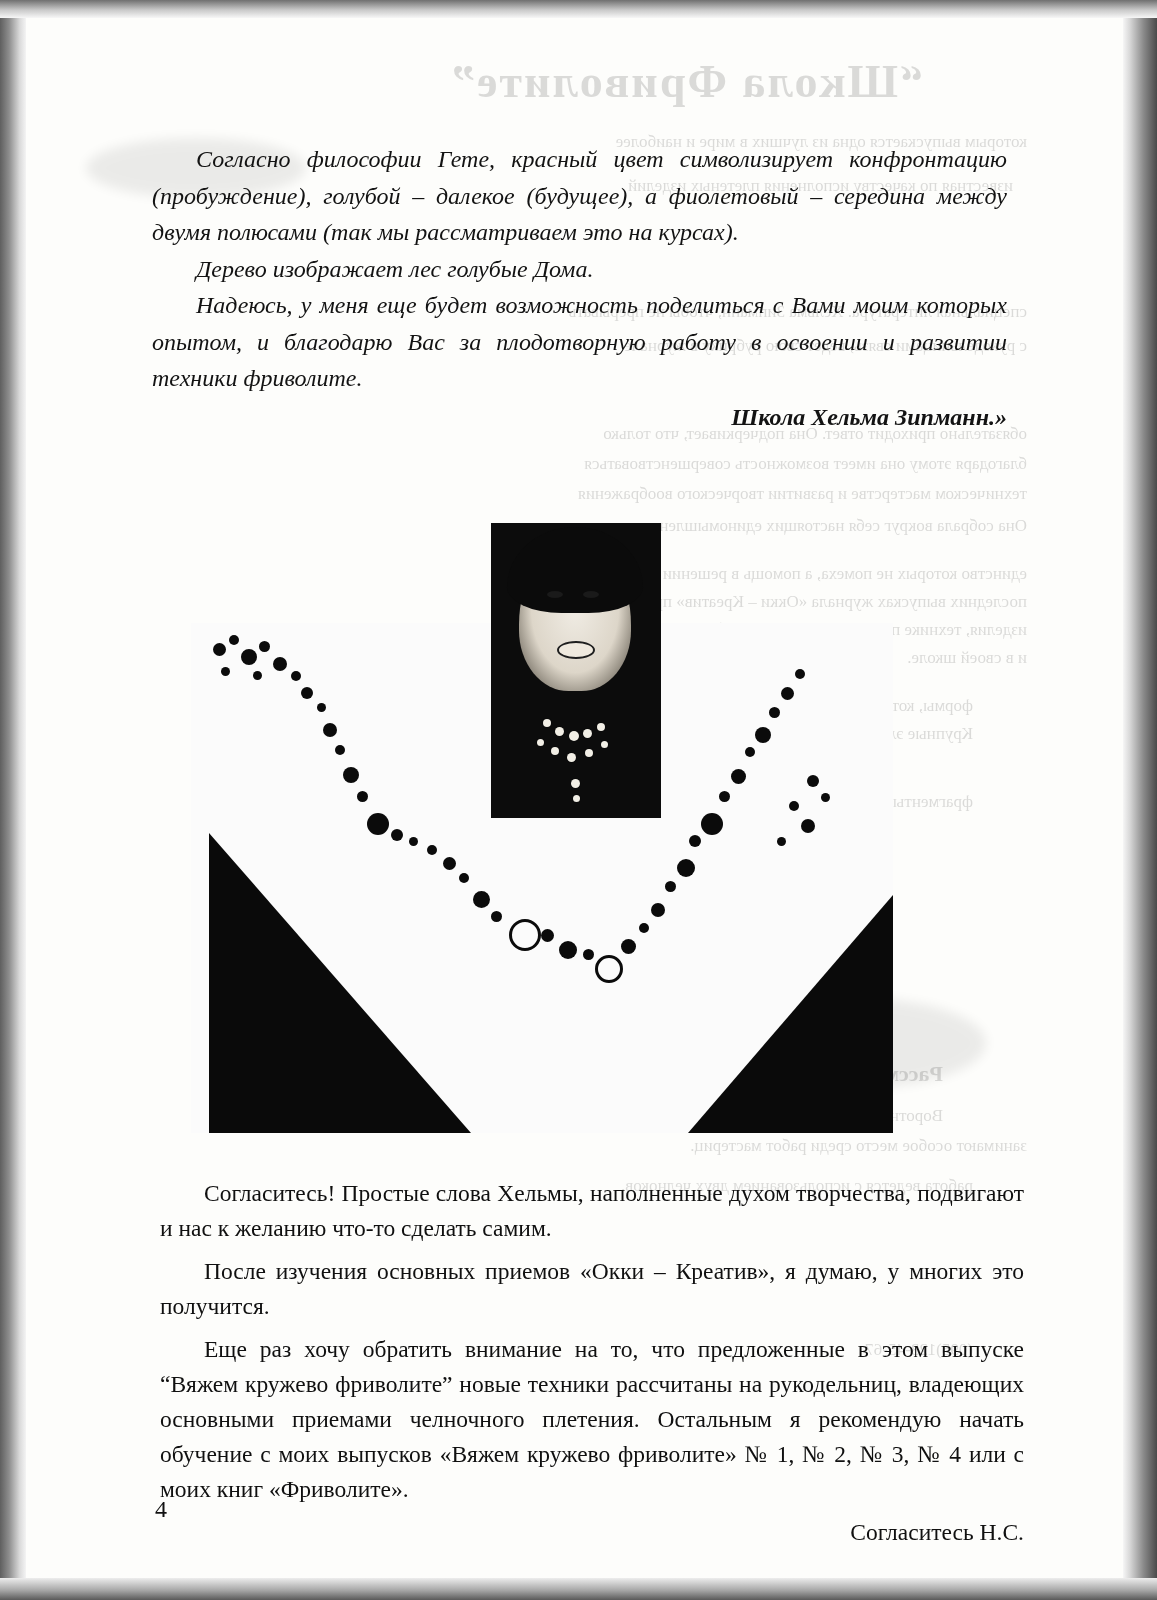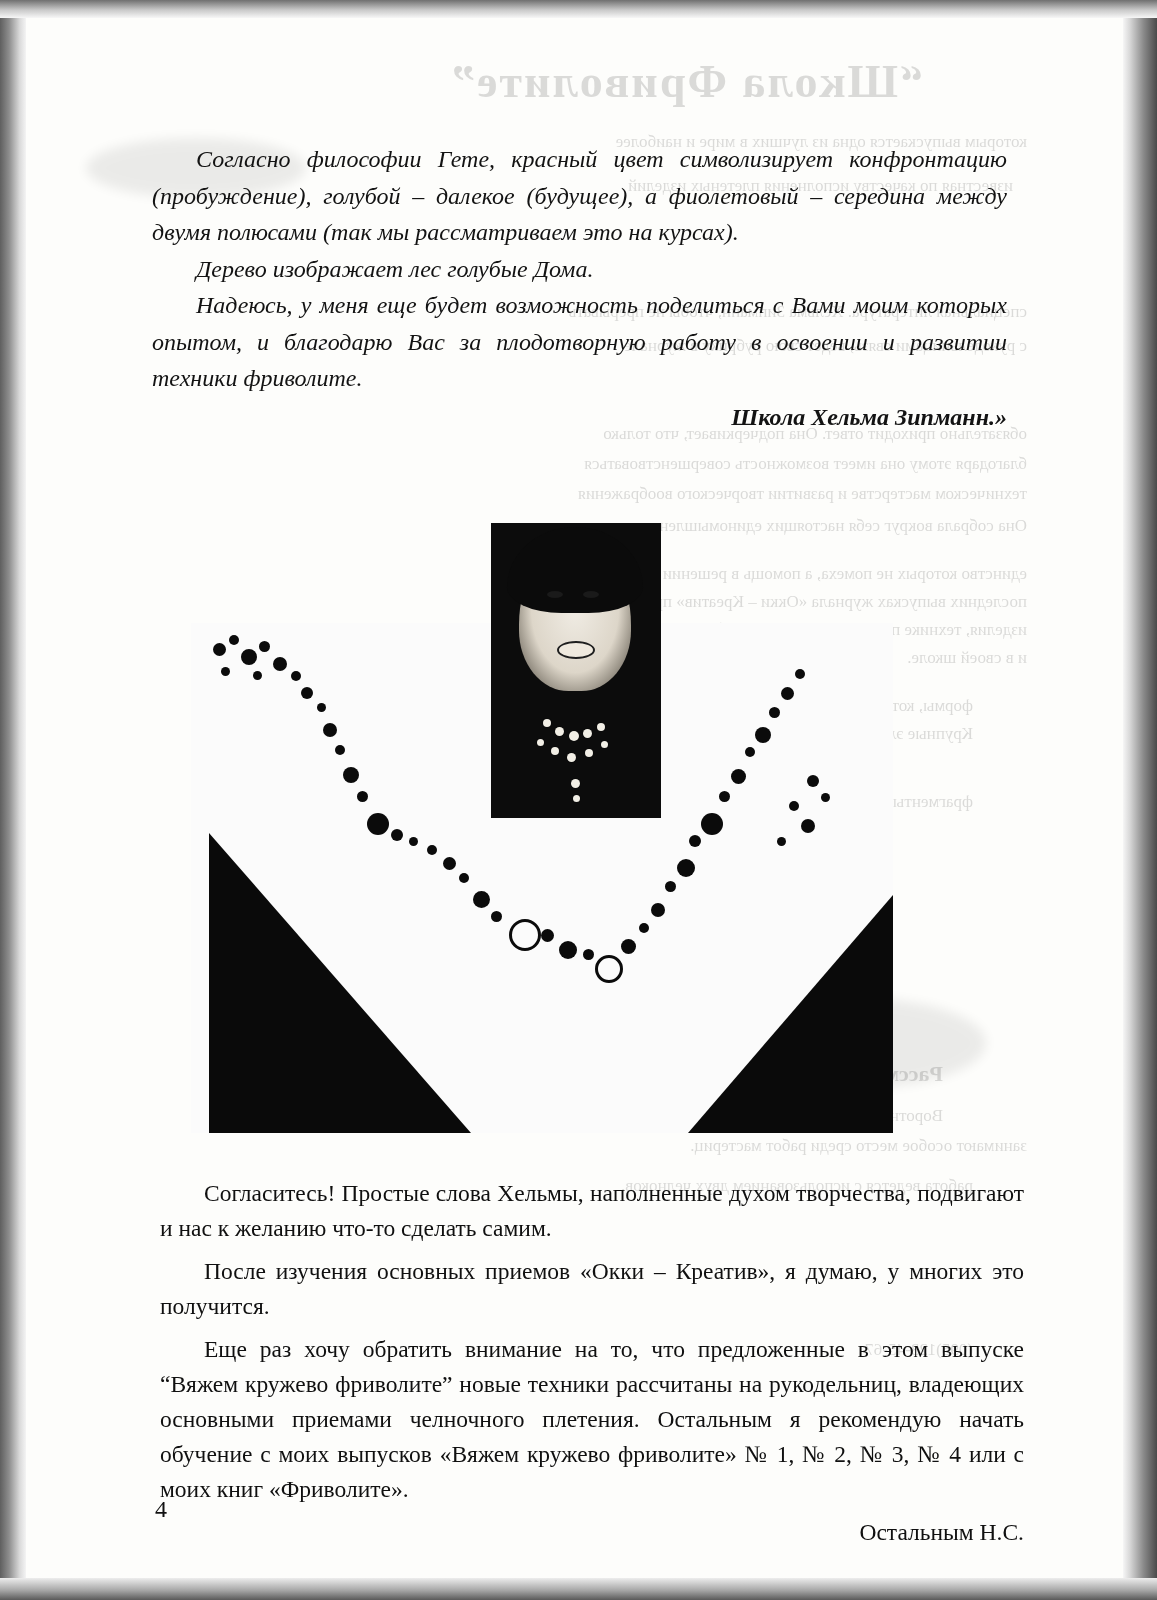--- a/index.html
+++ b/index.html
@@ -342,20 +342,20 @@
             <div class="necklace-dot" style="left:80px; top:256px; width:9px; height:9px;"></div>
             <div class="necklace-dot" style="left:82px; top:272px; width:7px; height:7px;"></div>
           </div>
         </div>
       </div>
 
       <div class="bottom-block">
         <p>Согласитесь! Простые слова Хельмы, наполненные духом творчества, подвигают и нас к желанию что-то сделать самим.</p>
         <p>После изучения основных приемов «Окки – Креатив», я думаю, у многих это получится.</p>
         <p>Еще раз хочу обратить внимание на то, что предложенные в этом выпуске “Вяжем кружево фриволите” новые техники рассчитаны на рукодельниц, владеющих основными приемами челночного плетения. Остальным я рекомендую начать обучение с моих выпусков «Вяжем кружево фриволите» № 1, № 2, № 3, № 4 или с моих книг «Фриволите».</p>
-        <p class="author">Остальным Н.С.</p>
+        <p class="author">Согласитесь Н.С.</p>
       </div>
 
       <div class="page-number">4</div>
 
     </div>
   </div>
 </div>
 
 </body></html>

